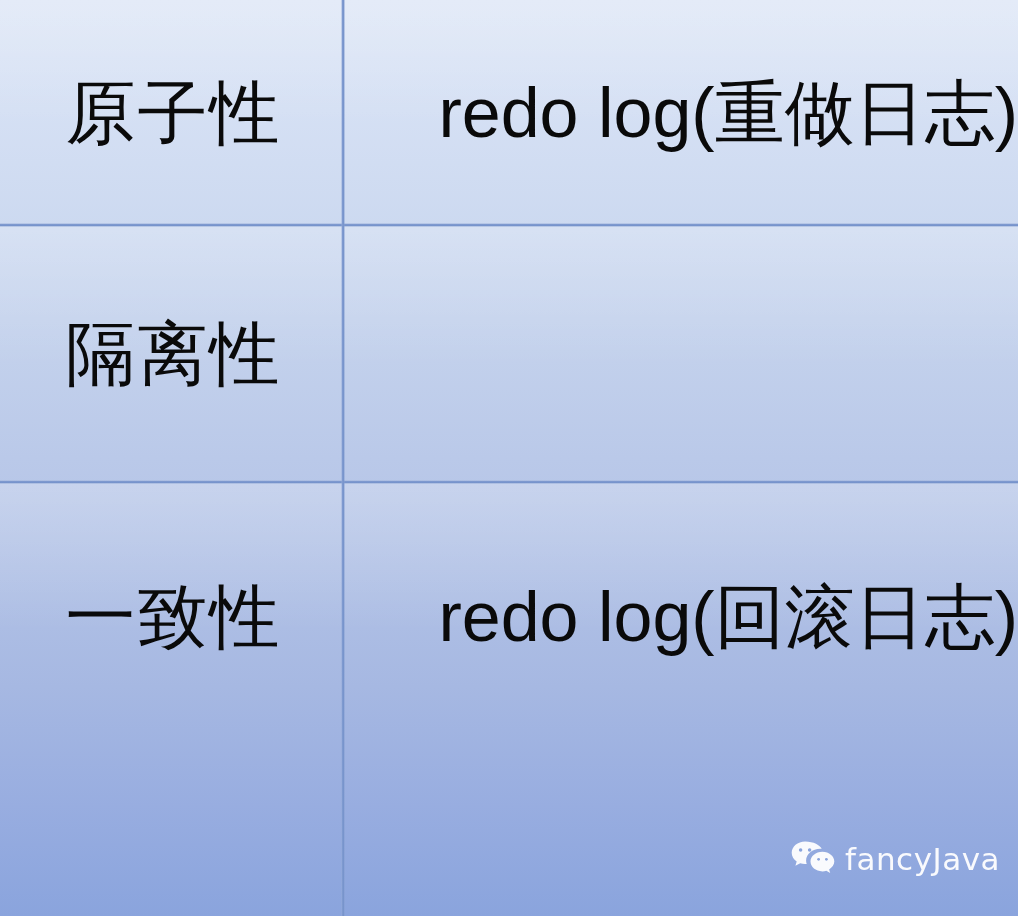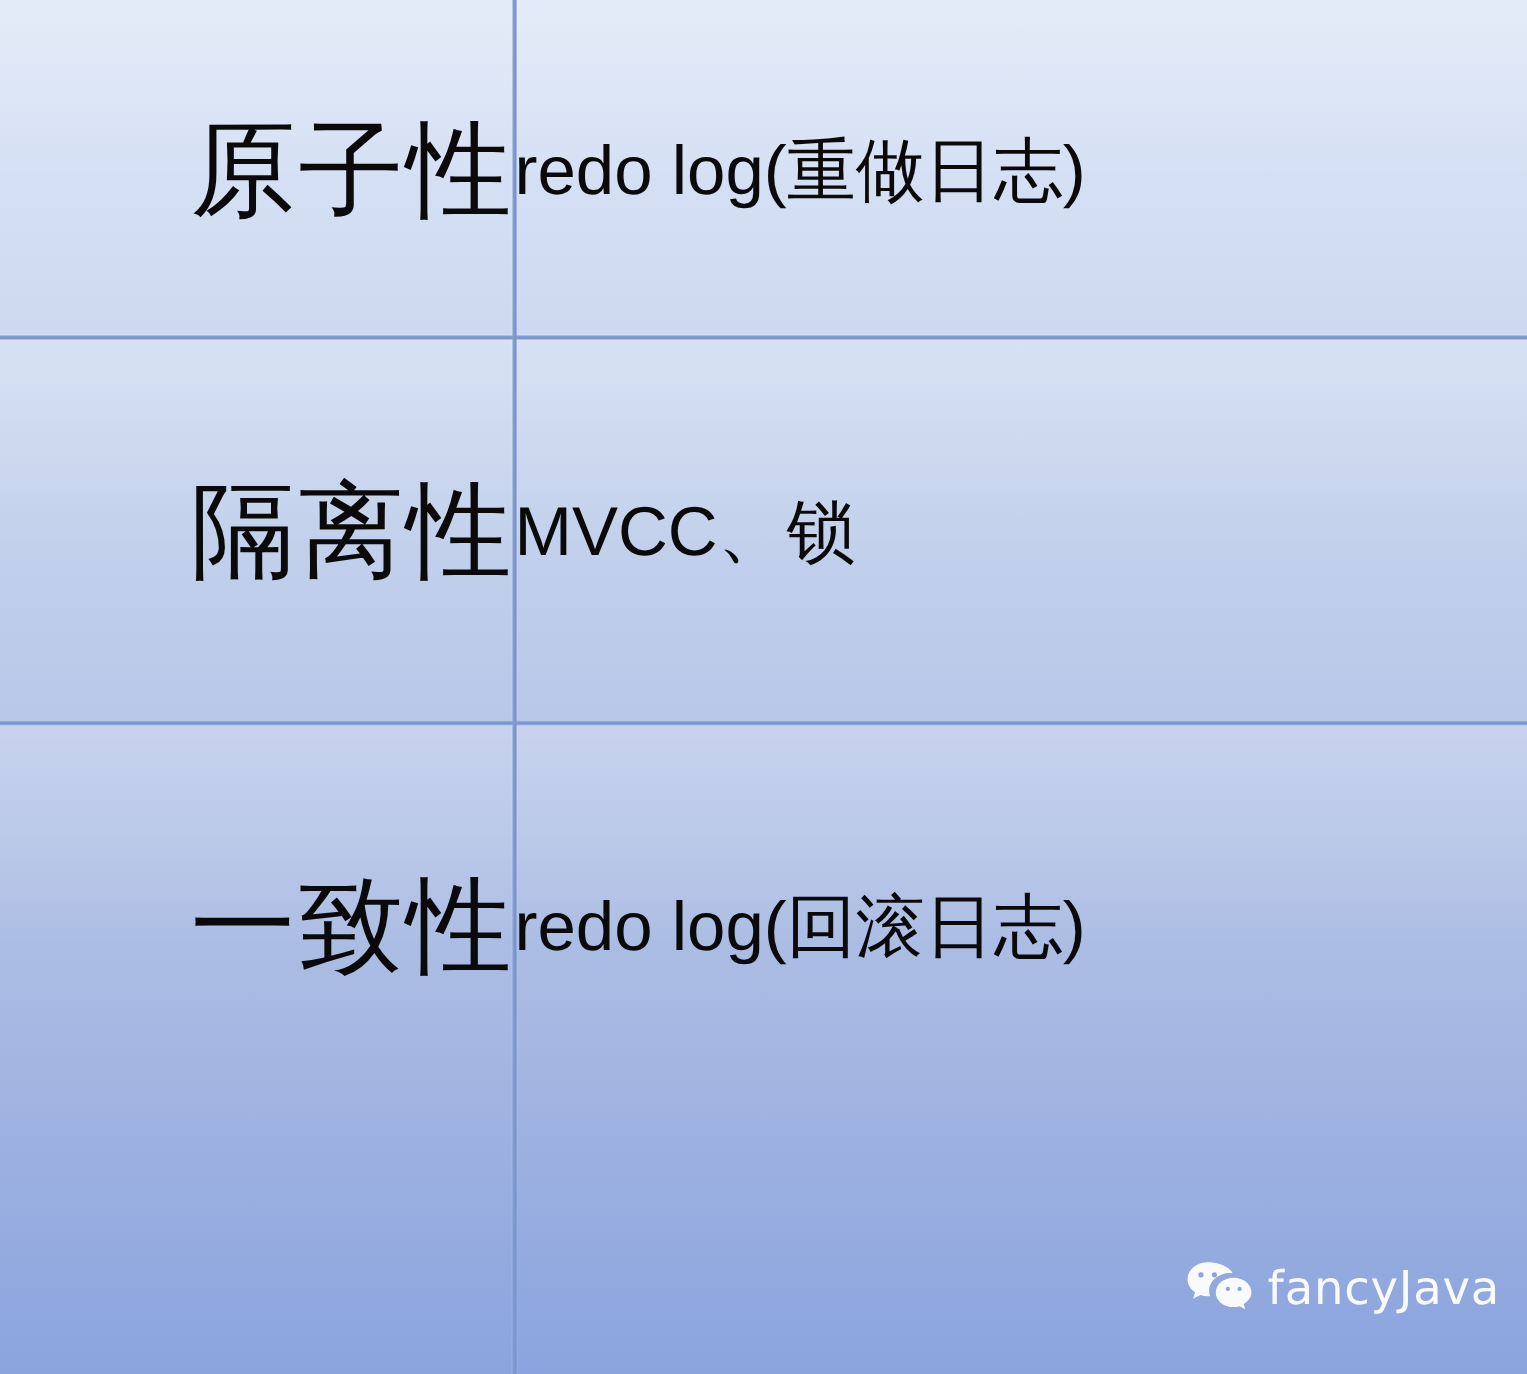--- a/index.html
+++ b/index.html
@@ -75,30 +75,30 @@
     align-items: center;
     box-sizing: border-box;
     color: #0a0a0a;
     line-height: 1;
     white-space: nowrap;
   }
 
   .cell-term {
     width: 343px;
     flex: 0 0 343px;
-    justify-content: flex-end;
+    justify-content: center;
     font-size: 70px;
     letter-spacing: 2px;
     padding-left: 4px;
   }
 
   .cell-mech {
     flex: 1 1 auto;
-    justify-content: flex-start;
-    font-size: 46px;
+    justify-content: flex-end;
+    font-size: 70px;
     letter-spacing: 0px;
   }
 
   
   .col-divider {
     position: absolute;
     top: 0;
     bottom: 0;
     left: 341px;
     width: 4px;
@@ -166,23 +166,20 @@
       <div class="cell cell-mech">
         <span>redo log(重做日志)</span>
       </div>
     </div>
 
     <div class="acid-row r2">
       <div class="row-sheen"></div>
       <div class="cell cell-term">
         <span>隔离性</span>
       </div>
-      <div class="cell cell-mech">
-        <span>MVCC、锁</span>
-      </div>
     </div>
 
     <div class="acid-row r3">
       <div class="row-sheen"></div>
       <div class="cell cell-term">
         <span>一致性</span>
       </div>
       <div class="cell cell-mech">
         <span>redo log(回滚日志)</span>
       </div>

